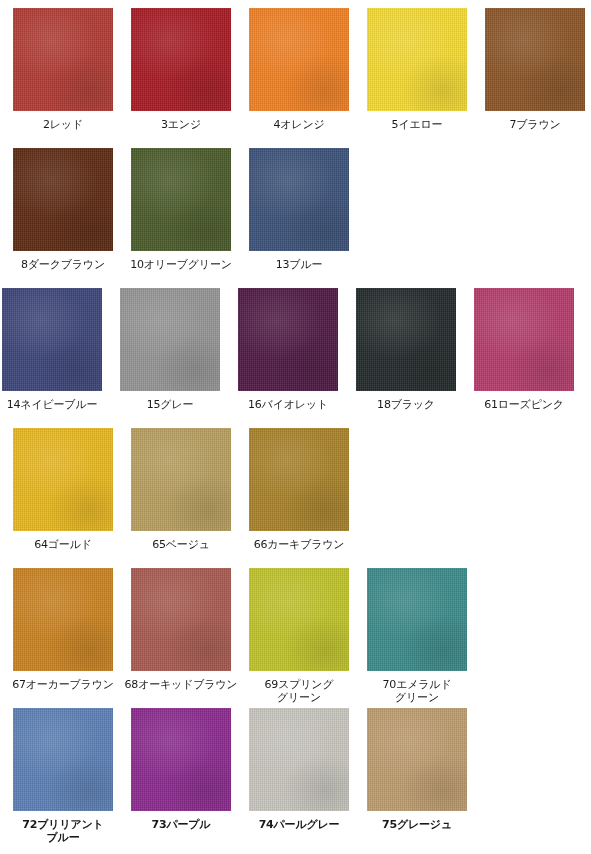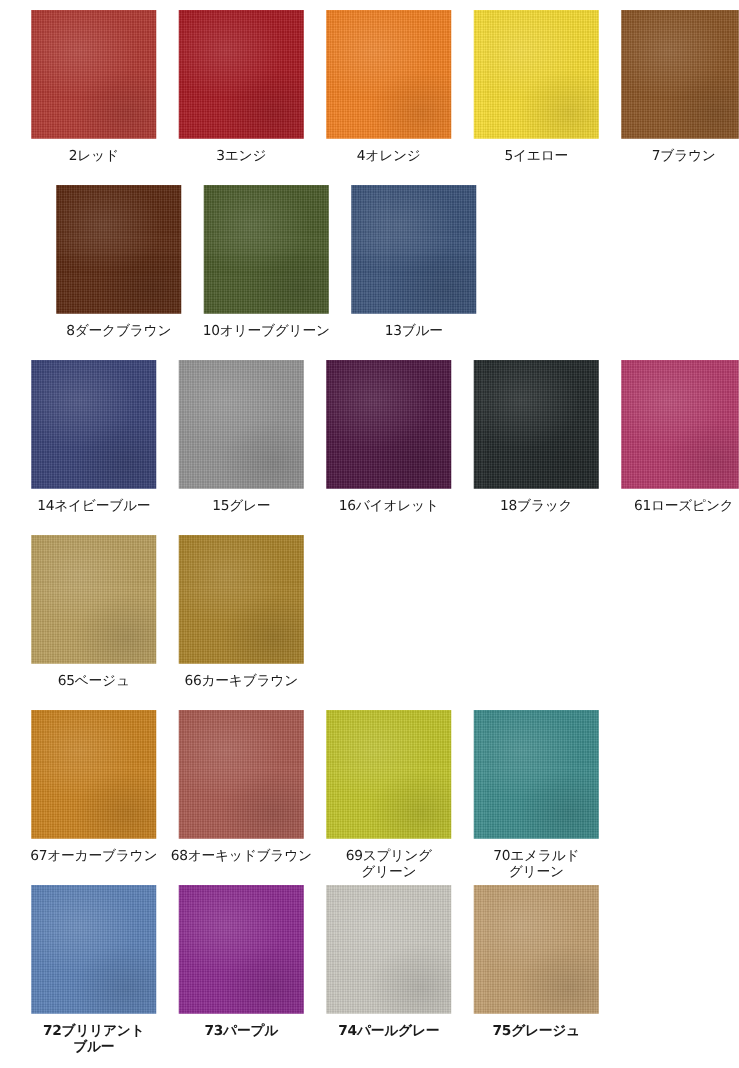--- a/index.html
+++ b/index.html
@@ -23,31 +23,31 @@
   .swatch-grid {
     position: absolute;
     left: 0;
     top: 0;
     width: 591px;
     height: 854px;
   }
 
   .swatch-row {
     position: absolute;
-    left: 16px;
+    left: 4px;
     width: 568px;
     height: 140px;
     display: flex;
     flex-direction: row;
     align-items: flex-start;
   }
 
   .swatch-row.row-0 { top: 0px; }
-  .swatch-row.row-1 { top: 140px; margin-left: 20px; }
-  .swatch-row.row-2 { top: 280px; }
+  .swatch-row.row-1 { top: 140px; }
+  .swatch-row.row-2 { top: 280px; justify-content: center; }
   .swatch-row.row-3 { top: 420px; }
   .swatch-row.row-4 { top: 560px; }
   .swatch-row.row-5 { top: 700px; font-weight: bold; }
 
   .swatch-cell {
     width: 118px;
     flex: 0 0 118px;
     display: flex;
     flex-direction: column;
     align-items: center;
@@ -166,20 +166,24 @@
         <div class="swatch-label">18ブラック</div>
       </div>
       <div class="swatch-cell">
         <div class="swatch-chip" style="background-color: rgb(180, 59, 107);"></div>
         <div class="swatch-label">61ローズピンク</div>
       </div>
     </div>
 
     <div class="swatch-row row-3">
       <div class="swatch-cell">
+        <div class="swatch-chip" style="background-color: rgb(232, 184, 30);"></div>
+        <div class="swatch-label">64ゴールド</div>
+      </div>
+      <div class="swatch-cell">
         <div class="swatch-chip" style="background-color: rgb(184, 158, 94);"></div>
         <div class="swatch-label">65ベージュ</div>
       </div>
       <div class="swatch-cell">
         <div class="swatch-chip" style="background-color: rgb(168, 130, 42);"></div>
         <div class="swatch-label">66カーキブラウン</div>
       </div>
     </div>
 
     <div class="swatch-row row-4">

